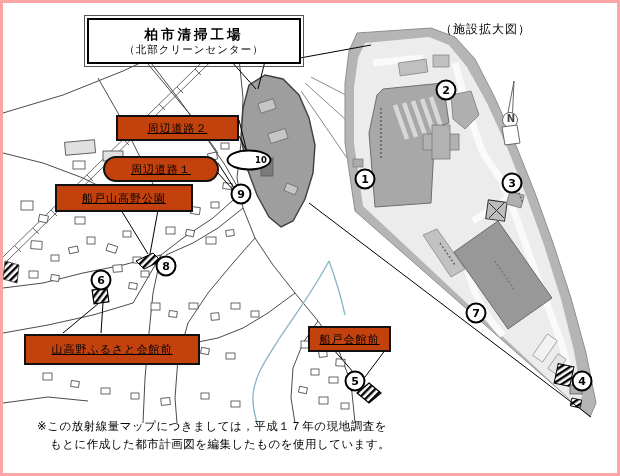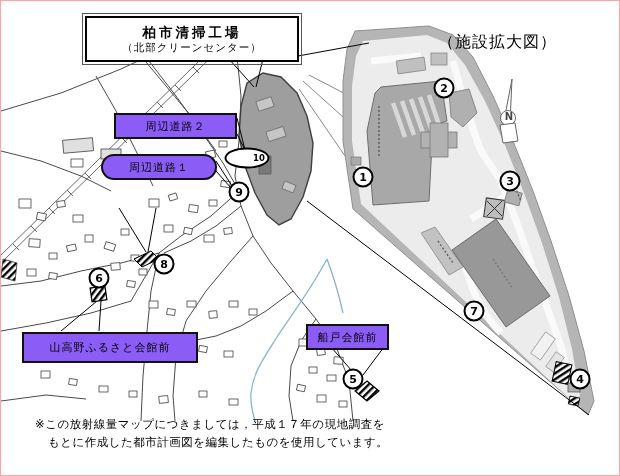--- a/index.html
+++ b/index.html
@@ -1,28 +1,28 @@
 <!DOCTYPE html>
 <html><head>
 <meta charset="utf-8">
 <style>
   html,body{margin:0;padding:0;background:#fff;}
-  .stage{position:relative;width:620px;height:476px;background:#fff;border:1px solid #fca5a5;
+  .stage{position:relative;width:620px;height:476px;background:#fff;border:3px solid #fca5a5;
          box-sizing:border-box;overflow:hidden;
          font-family:"DejaVu Sans","Liberation Sans",sans-serif;color:#000;}
   svg.mapgeo{position:absolute;left:0;top:0;}
-  .lblbox{position:absolute;background:#8b5cf6;border:2px solid #111;display:flex;
+  .lblbox{position:absolute;background:#c2410c;border:2px solid #111;display:flex;
           align-items:center;justify-content:center;font-size:11px;letter-spacing:1px;
-          white-space:nowrap;z-index:5;}
+          white-space:nowrap;z-index:5;text-decoration:underline;}
   .titlebox{position:absolute;left:84px;top:15px;width:210px;height:42px;background:#fff;
             border:2px solid #000;outline:1px solid #555;outline-offset:2px;z-index:6;
             display:flex;flex-direction:column;align-items:center;justify-content:center;}
   .titlebox .t1{font-weight:bold;font-size:13.5px;letter-spacing:3px;line-height:16px;}
   .titlebox .t2{font-weight:normal;font-size:10.5px;letter-spacing:1px;line-height:14px;}
-  .enlarged-lbl{position:absolute;left:437px;top:31px;font-size:16px;letter-spacing:1px;z-index:4;}
+  .enlarged-lbl{position:absolute;left:437px;top:18px;font-size:12px;letter-spacing:1px;z-index:4;}
   .north-n{position:absolute;left:501px;top:110px;width:14px;text-align:center;
            font-size:10px;font-weight:bold;color:#444;z-index:4;}
   .pt{position:absolute;width:17px;height:17px;border:2px solid #000;border-radius:50%;
       background:#fff;display:flex;align-items:center;justify-content:center;
       font-weight:bold;transform:translate(-50%,-50%);z-index:7;line-height:1;}
   .footnote{position:absolute;left:34px;top:414px;font-size:11.5px;line-height:18px;
             letter-spacing:0.5px;z-index:5;}
   .footnote .l2{padding-left:13px;text-align:center;}
 </style>
 </head>
@@ -261,20 +261,21 @@
 
   <div class="titlebox">
     <span class="t1">柏市清掃工場</span>
     <span class="t2">（北部クリーンセンター）</span>
   </div>
 
   <div class="enlarged-lbl">（施設拡大図）</div>
 
   <div class="lblbox" style="left:113px;top:112px;width:119px;height:22px;">周辺道路２</div>
   <div class="lblbox" style="left:100px;top:153px;width:112px;height:22px;border-radius:13px;">周辺道路１</div>
+  <div class="lblbox" style="left:52px;top:181px;width:134px;height:24px;">船戸山高野公園</div>
   <div class="lblbox" style="left:21px;top:331px;width:172px;height:27px;">山高野ふるさと会館前</div>
   <div class="lblbox" style="left:305px;top:323px;width:79px;height:22px;">船戸会館前</div>
 
   <div class="north-n">N</div>
 
   <div id="points-layer">
       <div class="pt" style="left: 362px; top: 176px; font-size: 11px;">1</div>
       <div class="pt" style="left: 443px; top: 87px; font-size: 11px;">2</div>
       <div class="pt" style="left: 509px; top: 180px; font-size: 11px;">3</div>
       <div class="pt" style="left: 579px; top: 378px; font-size: 11px;">4</div>

